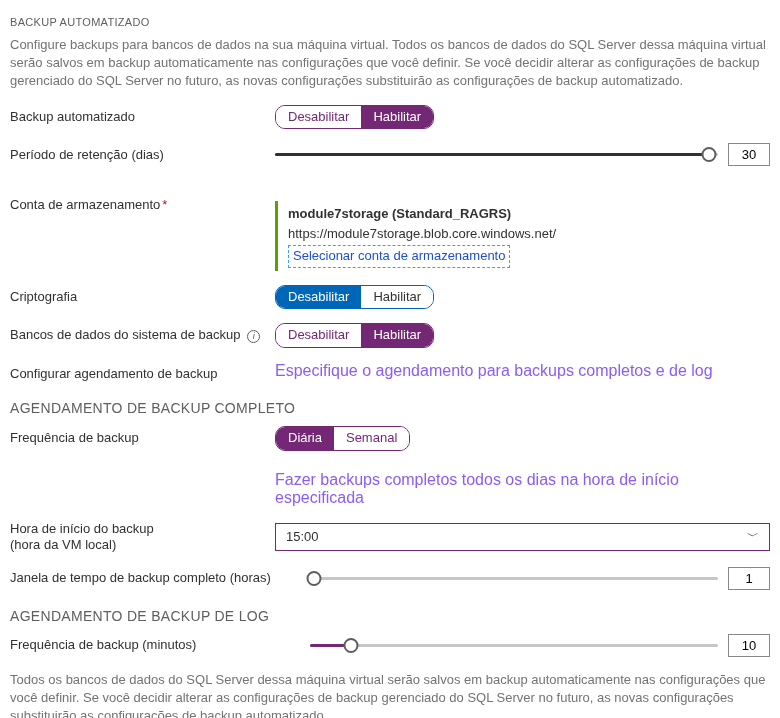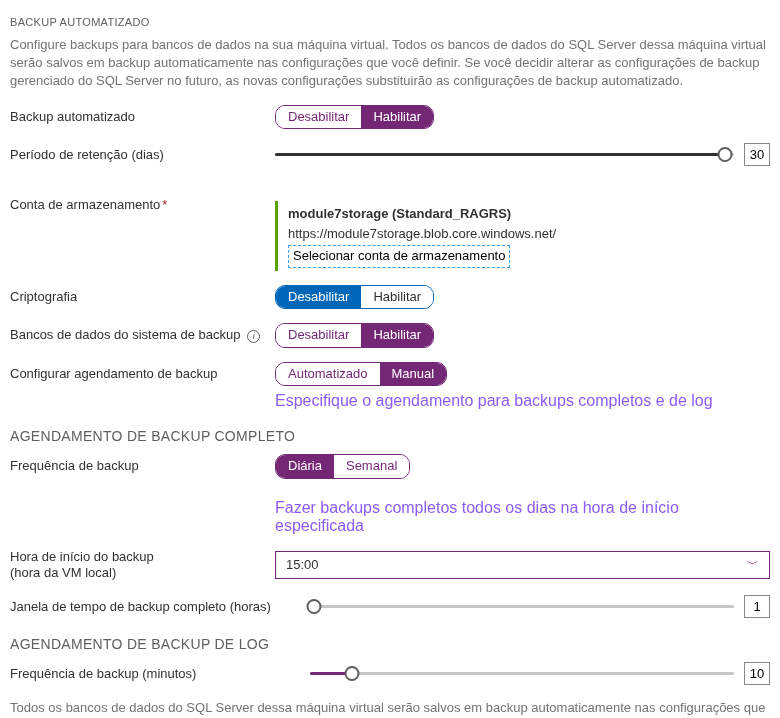--- a/index.html
+++ b/index.html
@@ -109,37 +109,37 @@
     }
     .thumb {
       position: absolute;
       width: 15px; height: 15px;
       border-radius: 50%;
       background: #fff;
       border: 2px solid #605e5c;
       transform: translateX(-50%);
     }
     .numbox {
-      width: 26px;
+      width: 42px;
       text-align: center;
       border: 1px solid #8a8886;
       padding: 3px 2px;
       font-size: 13px;
     }
     .storage-block {
       border-left: 3px solid #57a300;
       padding: 3px 0 3px 10px;
       line-height: 1.55;
       margin-top: 21px;
     }
     .storage-name { font-weight: 600; }
     .storage-link {
       display: inline-block;
       border: 1px dashed #3aa0f3;
-      color: #000000;
+      color: #1d4ed8;
       padding: 0 4px;
       font-size: 13px;
       margin-top:1px;
     }
     .helper {
       color: #8b5cf6;
       font-size: 16px;
     }
     .subsection {
       font-size: 14px;
@@ -225,24 +225,20 @@
     <div class="toggle-pill">
       <span class="off">Desabilitar</span>
       <span class="on">Habilitar</span>
     </div>
   </div>
 </div>
 
 <div class="row start">
   <div class="label-col" style="padding-top:4px;">Configurar agendamento de backup</div>
   <div class="control-col" style="flex-direction:column; align-items:flex-start; gap:6px;">
-    <div class="toggle-pill">
-      <span class="off">Automatizado</span>
-      <span class="on">Manual</span>
-    </div>
     <div class="helper">Especifique o agendamento para backups completos e de log</div>
   </div>
 </div>
 
 <div class="subsection">AGENDAMENTO DE BACKUP COMPLETO</div>
 
 <div class="row start">
   <div class="label-col" style="padding-top:4px;">Frequência de backup</div>
   <div class="control-col" style="flex-direction:column; align-items:flex-start; gap:20px;">
     <div class="toggle-pill">

